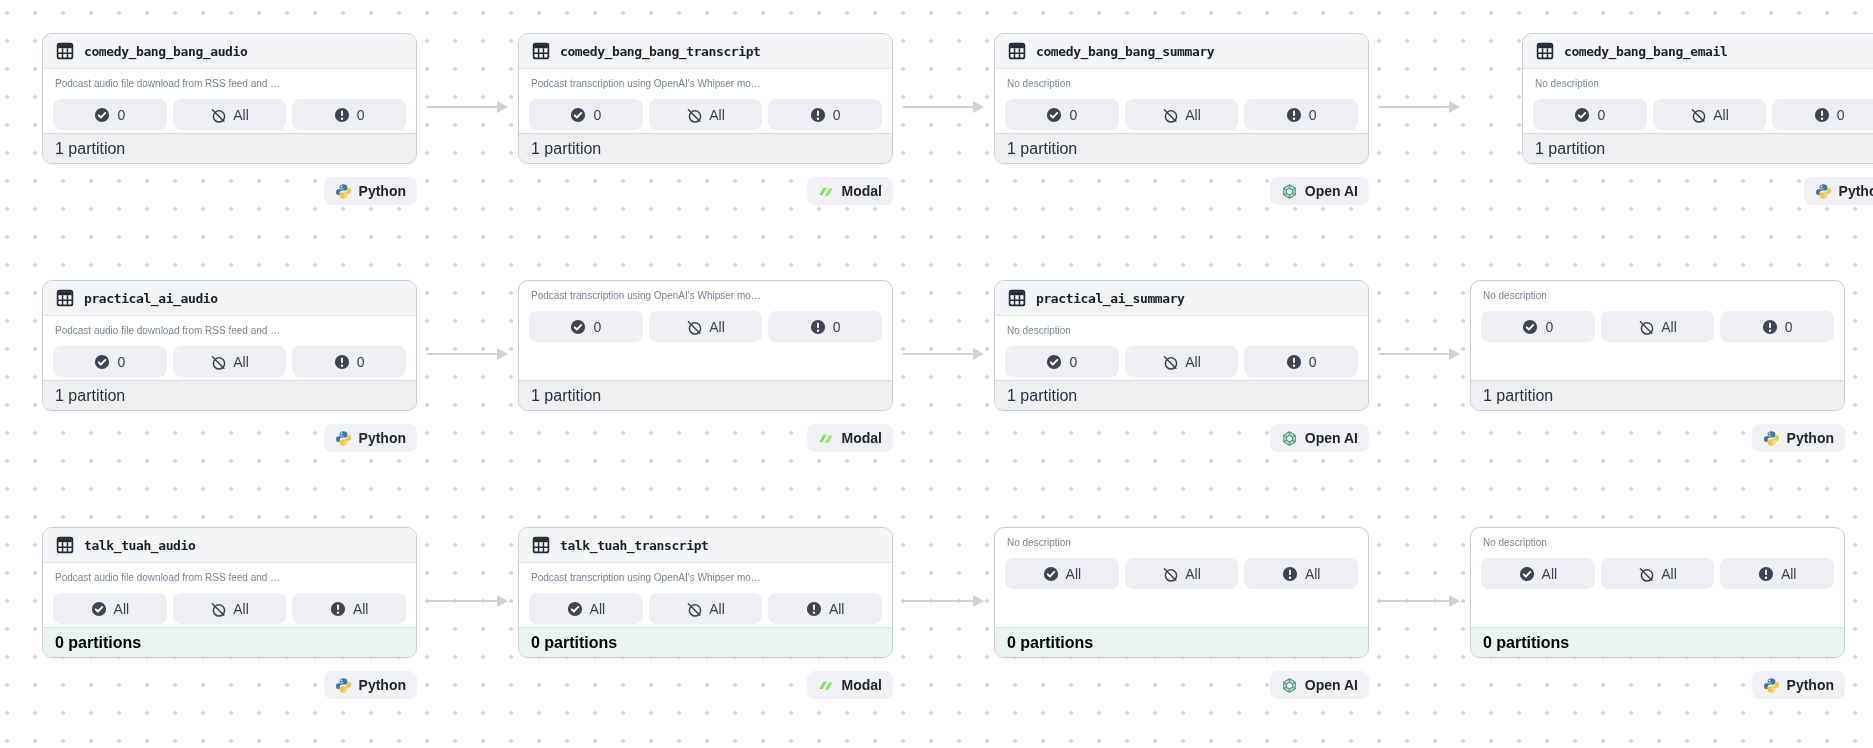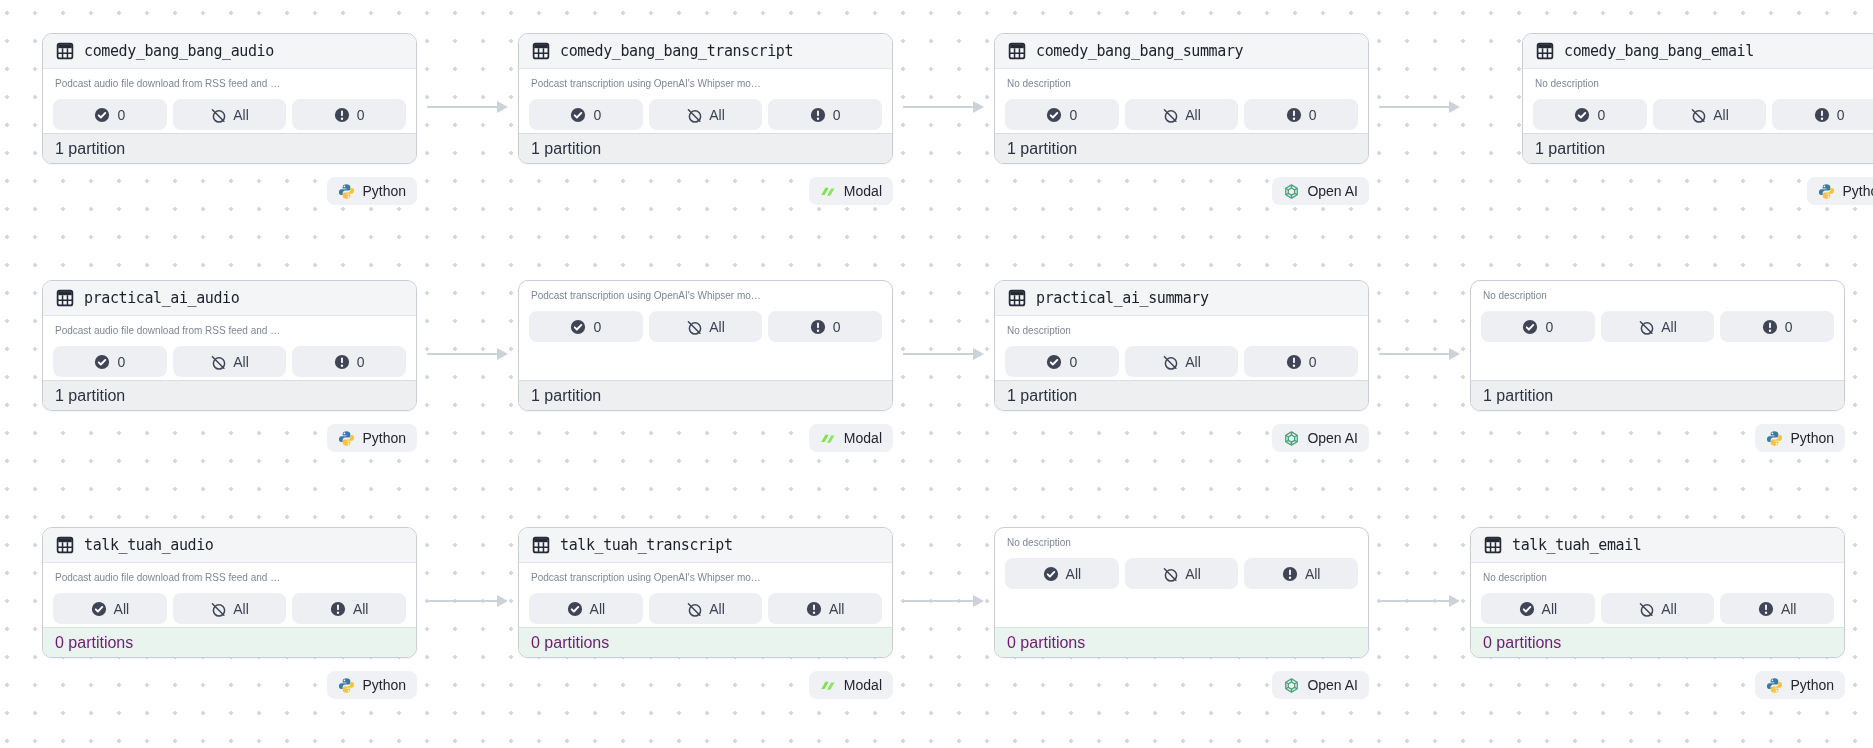--- a/index.html
+++ b/index.html
@@ -14,42 +14,42 @@
   .card{
     box-sizing:border-box;width:375px;height:131px;background:#ffffff;
     border:1px solid #c9cdd6;border-radius:10px;overflow:hidden;
     display:flex;flex-direction:column;box-shadow:0 1px 2px rgba(20,30,50,.05);
   }
   .hd{
     flex:0 0 34px;display:flex;align-items:center;gap:9px;padding:0 12px;
     background:#f4f5f7;border-bottom:1px solid #e3e5ea;
   }
   .nm{
-    font-family:"DejaVu Sans Mono",monospace;font-size:15px;font-weight:400;
+    font-family:"DejaVu Sans Mono",monospace;font-size:13px;font-weight:700;
     color:#1c202b;white-space:nowrap;letter-spacing:-.4px;
   }
   .ds{
     flex:0 0 28px;display:flex;align-items:center;padding:0 12px;
     font-size:10px;color:#7e8696;white-space:nowrap;overflow:hidden;
   }
   .bds{display:flex;gap:6px;padding:2px 10px 0;}
   .pill{
     flex:1;height:31px;border-radius:8px;background:#edeff2;
     display:flex;align-items:center;justify-content:center;gap:7px;
     font-size:14px;color:#3c4252;
   }
   .ft{
     margin-top:auto;flex:0 0 29px;display:flex;align-items:center;padding:0 12px;
     background:#edeff1;border-top:1px solid #d9dce2;font-size:16px;color:#2c3140;
   }
-  .ft[data-state="empty"]{background:#e8f4ed;border-top-color:#d2e8db;color:#701a75;}
+  .ft[data-state="empty"]{background:#e8f4ed;border-top-color:#d2e8db;color:#000000;font-weight:bold;}
   .tagrow{display:flex;justify-content:flex-end;margin-top:13px;}
   .tag{
     display:inline-flex;align-items:center;gap:7px;background:#f0f1f4;
-    border-radius:8px;padding:0 11px;height:28px;font-size:14px;font-weight:400;color:#23262e;
+    border-radius:8px;padding:0 11px;height:28px;font-size:14px;font-weight:700;color:#23262e;
   }
   .edge{position:absolute;width:70px;height:2px;background:#cdd1d8;}
   .edge::after{
     content:"";position:absolute;right:-11px;top:-5px;
     border-left:11px solid #cdd1d8;border-top:6px solid transparent;border-bottom:6px solid transparent;
   }
   .i20{width:20px;height:20px;flex:0 0 20px;color:#242936;}
   .i16{width:16px;height:16px;flex:0 0 16px;color:#3f4556;}
   .i17{width:17px;height:17px;flex:0 0 17px;}
   svg{display:block;}
@@ -535,26 +535,20 @@
         <svg class="i17">
           <use href="#i-oai"></use>
         </svg>
         <span>Open AI</span>
       </span>
   </div>
 </div>
 
 <div class="node" style="left:1470px;top:527px">
   <div class="card">
-    <div class="hd">
-      <svg class="i20">
-          <use href="#i-tbl"></use>
-        </svg>
-      <span class="nm">talk_tuah_email</span>
-    </div>
     <div class="ds">No description</div>
     <div class="bds">
       <span class="pill">
           <svg class="i16">
             <use href="#i-chk"></use>
           </svg>
           <span>All</span>
         </span>
       <span class="pill">
           <svg class="i16">

